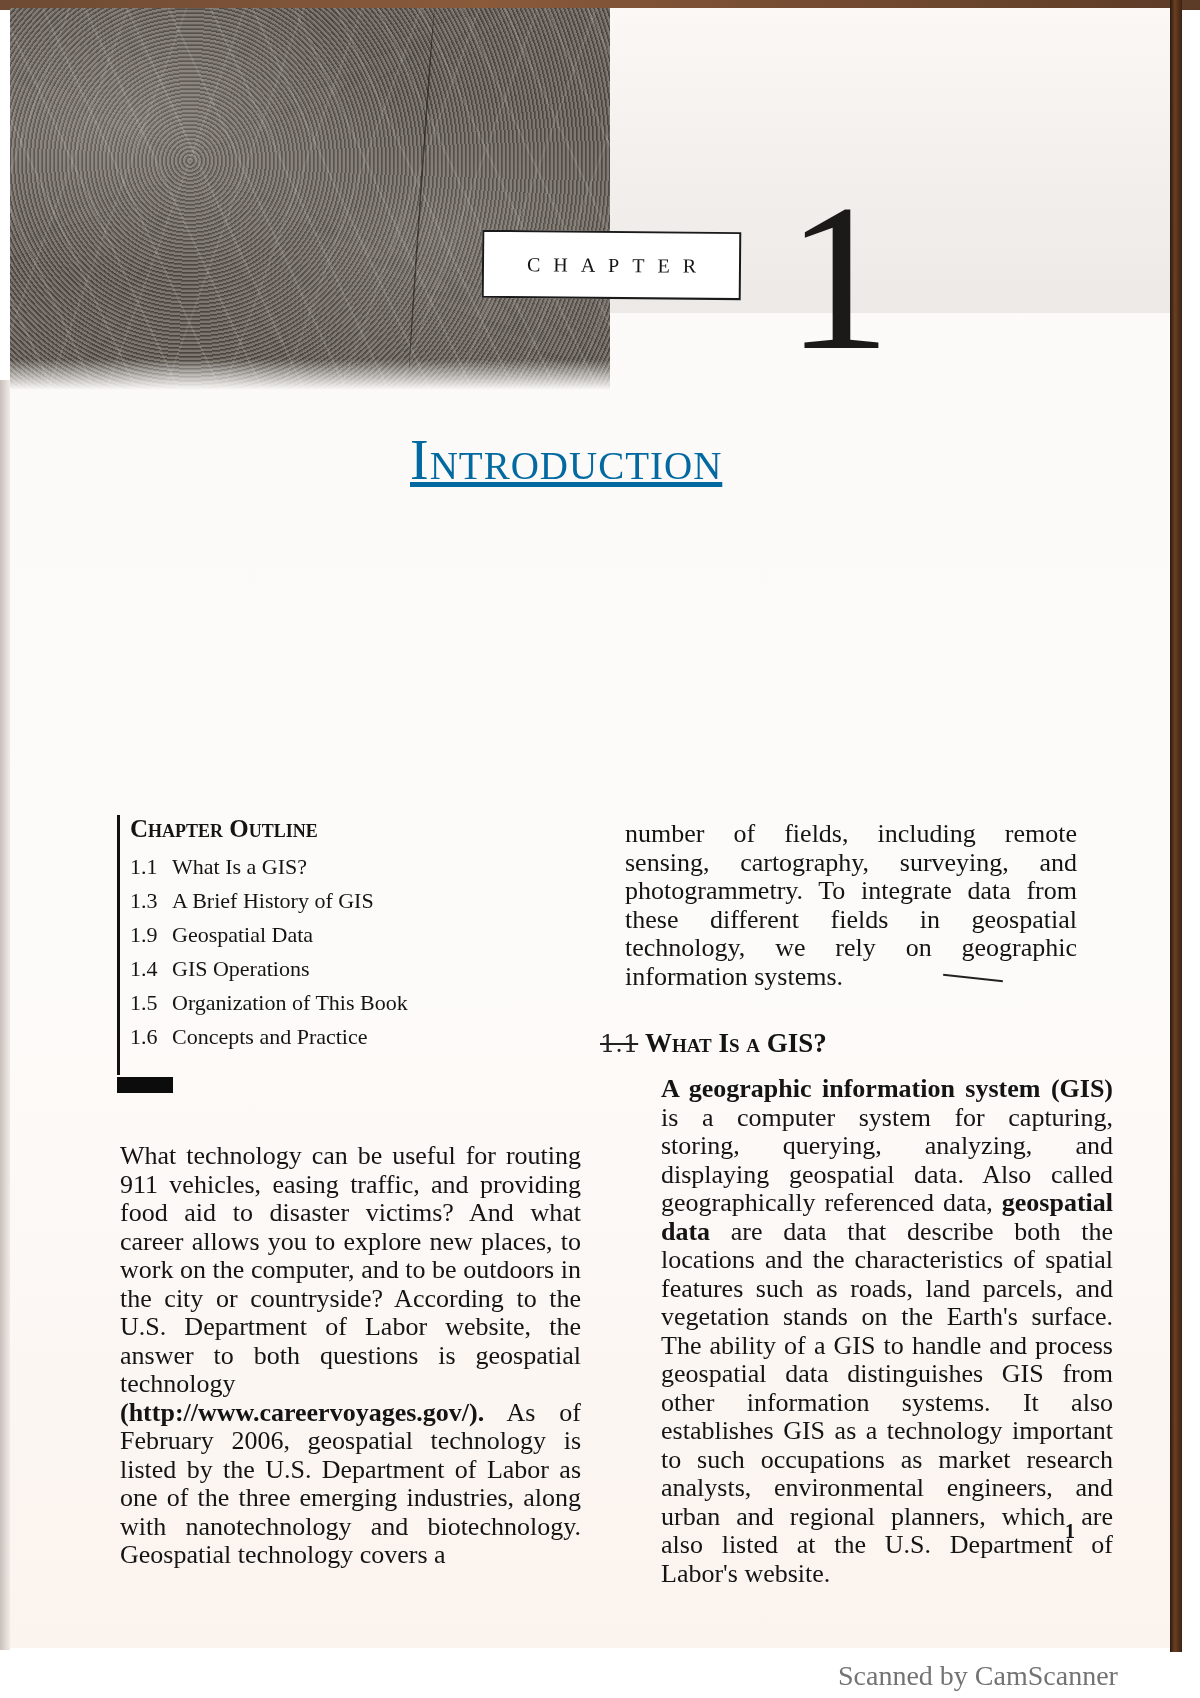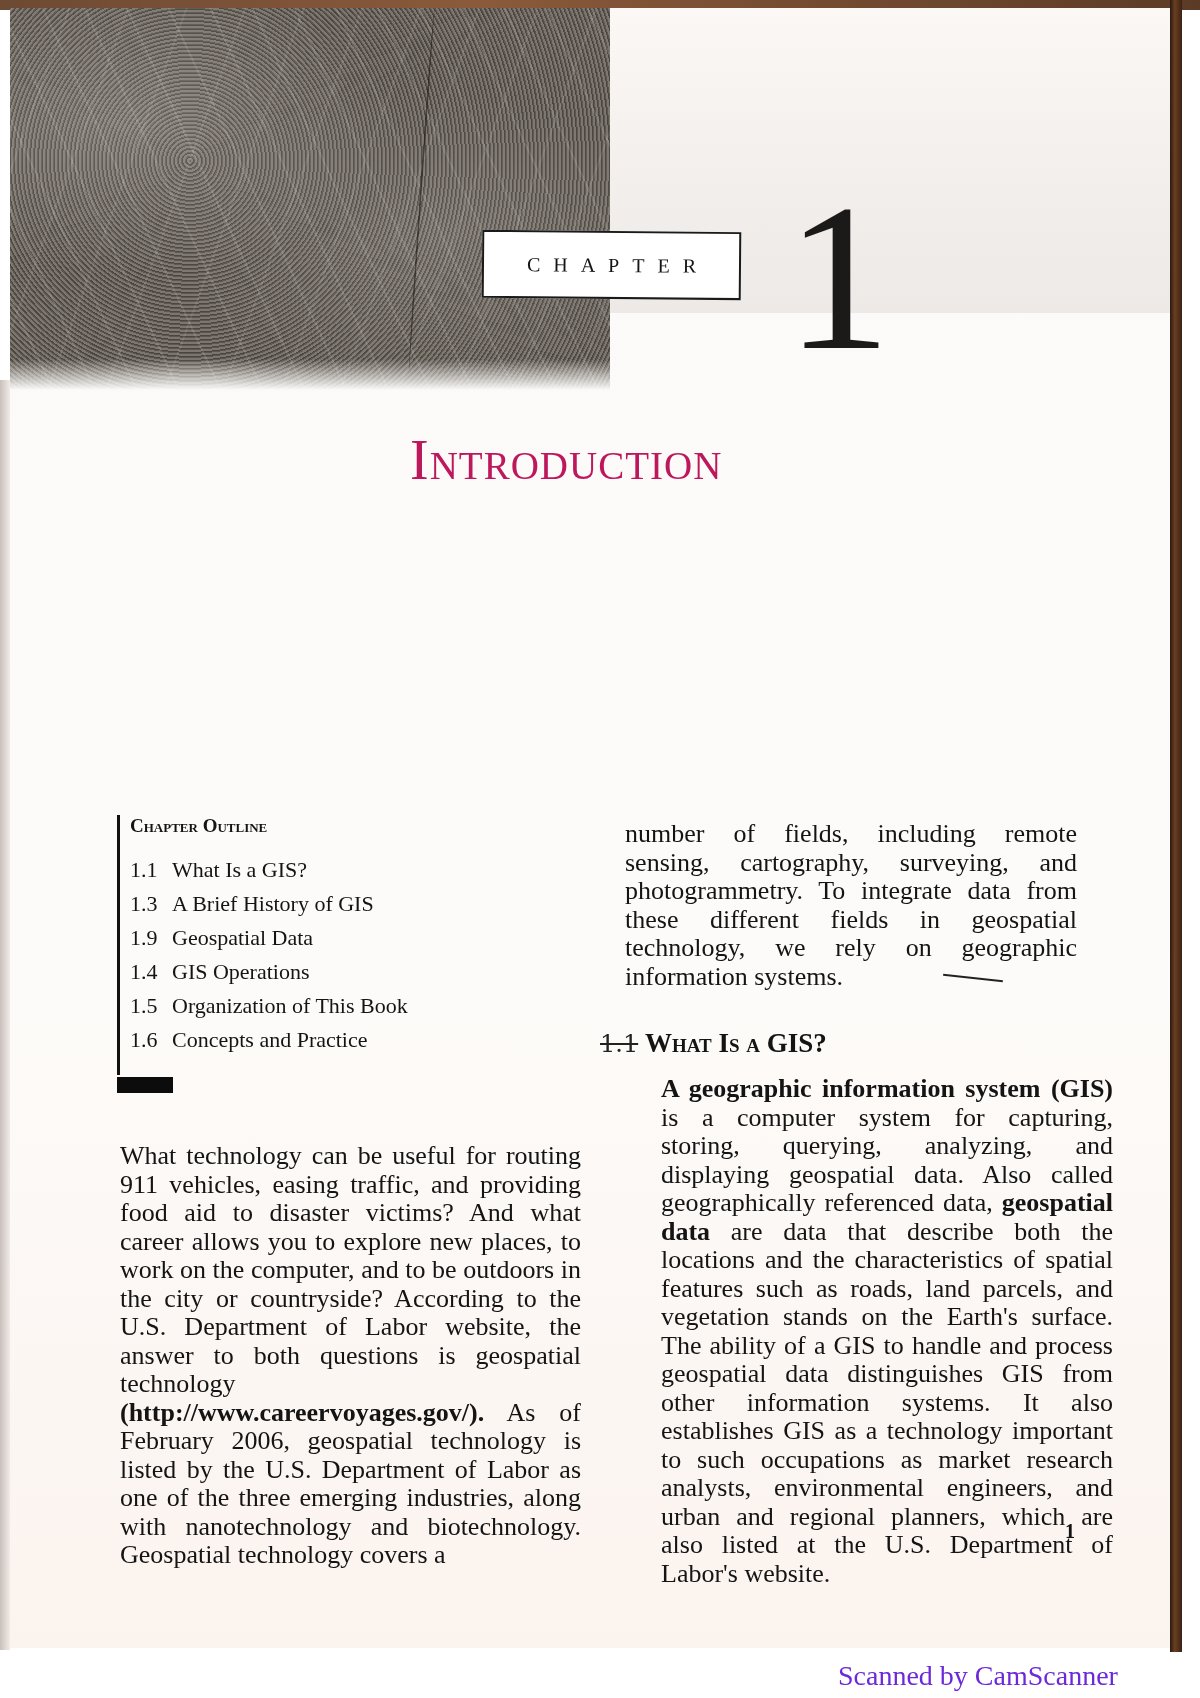--- a/index.html
+++ b/index.html
@@ -55,29 +55,29 @@
   }
   .chapter-label {
     font-size: 20px; letter-spacing: 13px; padding-left: 13px;
   }
   .chapter-num {
     position: absolute; left: 786px; top: 172px;
     font-size: 210px; line-height: 1; font-weight: normal; color: #1c1a18;
   }
   .title {
     position: absolute; left: 410px; top: 428px;
-    font-size: 56px; font-variant: small-caps; letter-spacing: 1px; color: #be185d;
+    font-size: 56px; font-variant: small-caps; letter-spacing: 1px; color: #0369a1; text-decoration: underline;
   }
   .outline {
     position: absolute; left: 117px; top: 815px; width: 370px;
     border-left: 3px solid #111; padding-left: 10px; padding-top: 0;
     height: 260px;
   }
   .outline-title {
-    font-size: 19px; font-weight: bold; font-variant: small-caps; margin: 0 0 16px 0;
+    font-size: 25px; font-weight: bold; font-variant: small-caps; margin: 0 0 7px 0;
   }
   .outline-item { font-size: 22px; line-height: 34px; white-space: nowrap; }
   .outline-item .num { display: inline-block; width: 42px; }
   .outline-bar {
     position: absolute; left: 117px; top: 1077px; width: 56px; height: 16px; background: #0c0c0c;
   }
   .col {
     position: absolute; font-size: 26px; line-height: 28.5px; text-align: justify;
   }
   .col-left { left: 120px; top: 1142px; width: 461px; }
@@ -94,21 +94,21 @@
   }
   .section-heading .cap { font-variant: small-caps; }
   .page-number {
     position: absolute; left: 1065px; top: 1520px; font-size: 20px; font-weight: bold;
   }
   .pen-mark {
     position: absolute; left: 943px; top: 977px; width: 60px; height: 2px;
     background: #222; transform: rotate(6deg);
   }
   .scanner-footer {
-    position: absolute; left: 838px; top: 1660px; font-size: 28px; color: #6d28d9;
+    position: absolute; left: 838px; top: 1660px; font-size: 28px; color: #737373;
   }
 </style>
 </head>
 <body>
 
 <div class="top-edge"></div>
 <div class="page"></div>
 <div class="left-shadow"></div>
 <div class="faded-band"></div>
 <div class="stone"></div>

